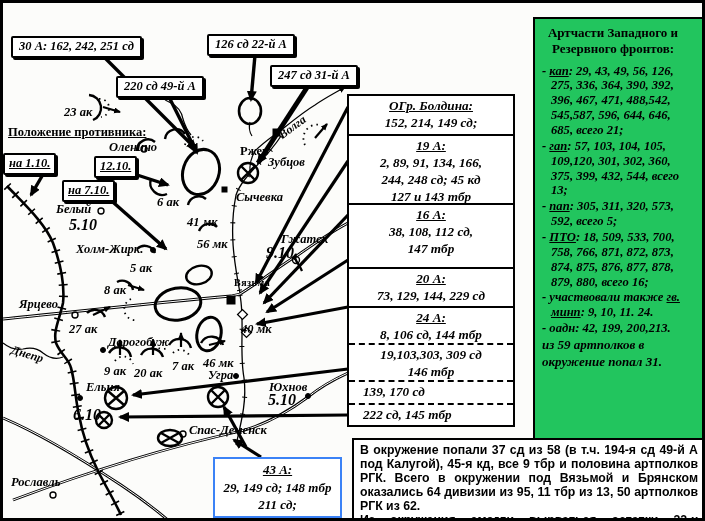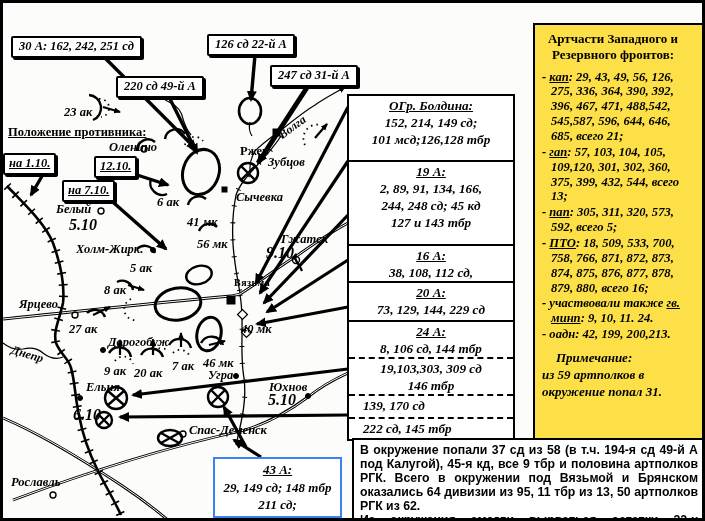--- a/index.html
+++ b/index.html
@@ -15,21 +15,21 @@
   .callout.dt{padding:1px 4px 2px;text-align:center;}
   .box43{position:absolute;left:210px;top:454px;width:129px;height:61px;border:2px solid #3b82f6;background:#fff;box-sizing:border-box;text-align:center;font:bold italic 13px/1.35 "Liberation Serif","DejaVu Serif",serif;z-index:5;padding-top:2px;}
   
   .armycol{position:absolute;left:344px;top:91px;width:168px;border:2px solid #000;background:#fff;box-sizing:border-box;z-index:4;}
   .abox{box-sizing:border-box;text-align:center;font:bold italic 13.2px/1.28 "Liberation Serif","DejaVu Serif",serif;padding-top:2px;overflow:hidden;}
   .abox .t{text-decoration:underline;}
   .sol{border-top:2px solid #000;}
   .dsh{border-top:2px dashed #000;}
   .abox .left1{text-align:left;padding-left:14px;}
   
-  .artpanel{position:absolute;left:530px;top:20px;width:173px;height:423px;border:2px solid #000;background:#fde047;box-sizing:border-box;padding:6px 20px 0 7px;z-index:4;}
+  .artpanel{position:absolute;left:530px;top:14px;width:173px;height:423px;border:2px solid #000;background:#22c55e;box-sizing:border-box;padding:6px 20px 0 7px;z-index:4;}
   .artpanel .hd{font:bold 13px/1.25 "Liberation Serif","DejaVu Serif",serif;text-align:center;margin-bottom:6px;}
   .art-item{font:bold italic 12.6px/1.18 "Liberation Serif","DejaVu Serif",serif;padding-left:9px;text-indent:-9px;margin-bottom:1px;}
   .term-u{text-decoration:underline;}
   .note-t{font:bold italic 13px/1.3 "Liberation Serif","DejaVu Serif",serif;margin:8px 0 0 14px;}
   .note-x{font:bold italic 13px/1.3 "Liberation Serif","DejaVu Serif",serif;}
   
   .summary{position:absolute;left:349px;top:435px;width:354px;height:84px;border:2px solid #000;background:#fff;box-sizing:border-box;padding:3px 6px;z-index:4;}
   .summary p{margin:0;font:bold 12.3px/1.14 "Liberation Sans","DejaVu Sans",sans-serif;text-align:justify;}
 </style>
 </head>
@@ -228,32 +228,32 @@
 
   <div class="lbl sm" style="left:66px;top:214px;">5.10</div>
   <div class="lbl sm" style="left:263px;top:242px;">9.10</div>
   <div class="lbl sm" style="left:265px;top:389px;">5.10</div>
   <div class="lbl sm" style="left:70px;top:404px;">6.10</div>
 
   <div class="lbl riv" style="left:274px;top:118px;transform:rotate(-36deg);">Волга</div>
   <div class="lbl riv" style="left:8px;top:345px;transform:rotate(16deg);">Днепр</div>
 
   <div class="armycol">
-    <div class="abox" style="height:64px;">
+    <div class="abox" style="height:38px;">
       <div class="t">ОГр. Болдина:</div>
       <div>152, 214, 149 сд;</div>
       <div>101 мсд;126,128 тбр</div>
     </div>
-    <div class="abox sol" style="height:84px;">
+    <div class="abox sol" style="height:69px;">
       <div class="t">19 А:</div>
       <div>2, 89, 91, 134, 166,</div>
       <div>244, 248 сд; 45 кд</div>
       <div>127 и 143 тбр</div>
     </div>
-    <div class="abox sol" style="height:37px;">
+    <div class="abox sol" style="height:64px;">
       <div class="t">16 А:</div>
       <div>38, 108, 112 сд,</div>
       <div>147 тбр</div>
     </div>
     <div class="abox sol" style="height:39px;">
       <div class="t">20 А:</div>
       <div>73, 129, 144, 229 сд</div>
     </div>
     <div class="abox sol" style="height:37px;">
       <div class="t">24 А:</div>
@@ -272,21 +272,20 @@
   </div>
 
   <div class="artpanel">
     <div class="hd">Артчасти  Западного и Резервного фронтов:</div>
     <div class="art-item"><span>- </span><span class="term-u">кап</span><span>: 29, 43, 49, 56, 126, 275, 336, 364, 390, 392, 396, 467, 471, 488,542, 545,587, 596, 644, 646, 685, всего 21;</span></div>
     <div class="art-item"><span>- </span><span class="term-u">гап</span><span>: 57, 103, 104, 105, 109,120, 301, 302, 360, 375, 399, 432, 544, всего  13;</span></div>
     <div class="art-item"><span>- </span><span class="term-u">пап</span><span>: 305, 311, 320, 573, 592, всего 5;</span></div>
     <div class="art-item"><span>- </span><span class="term-u">ПТО</span><span>: 18, 509, 533, 700, 758, 766, 871, 872, 873, 874, 875, 876, 877, 878, 879, 880, всего 16;</span></div>
     <div class="art-item"><span>- </span><span>участвовали также </span><span class="term-u">гв. минп</span><span>: 9, 10, 11. 24.</span></div>
     <div class="art-item"><span>- </span><span>оадн</span><span>: 42, 199, 200,213.</span></div>
-    <div class="note-t">Примечание:</div>
     <div class="note-x">из 59 артполков в окружение попал 31.</div>
   </div>
 
   <div class="summary">
     <p>В окружение попали   37 сд из 58 (в т.ч. 194-я сд 49-й А под Калугой),  45-я кд, все 9 тбр и  половина артполков РГК. Всего  в  окружении  под  Вязьмой  и  Брянском оказались 64 дивизии  из 95, 11 тбр из 13, 50 артполков РГК из 62.</p>
     <p>Из окружения смогли вырваться остатки 32-х дивизий.</p>
   </div>
 
 </div>
 

